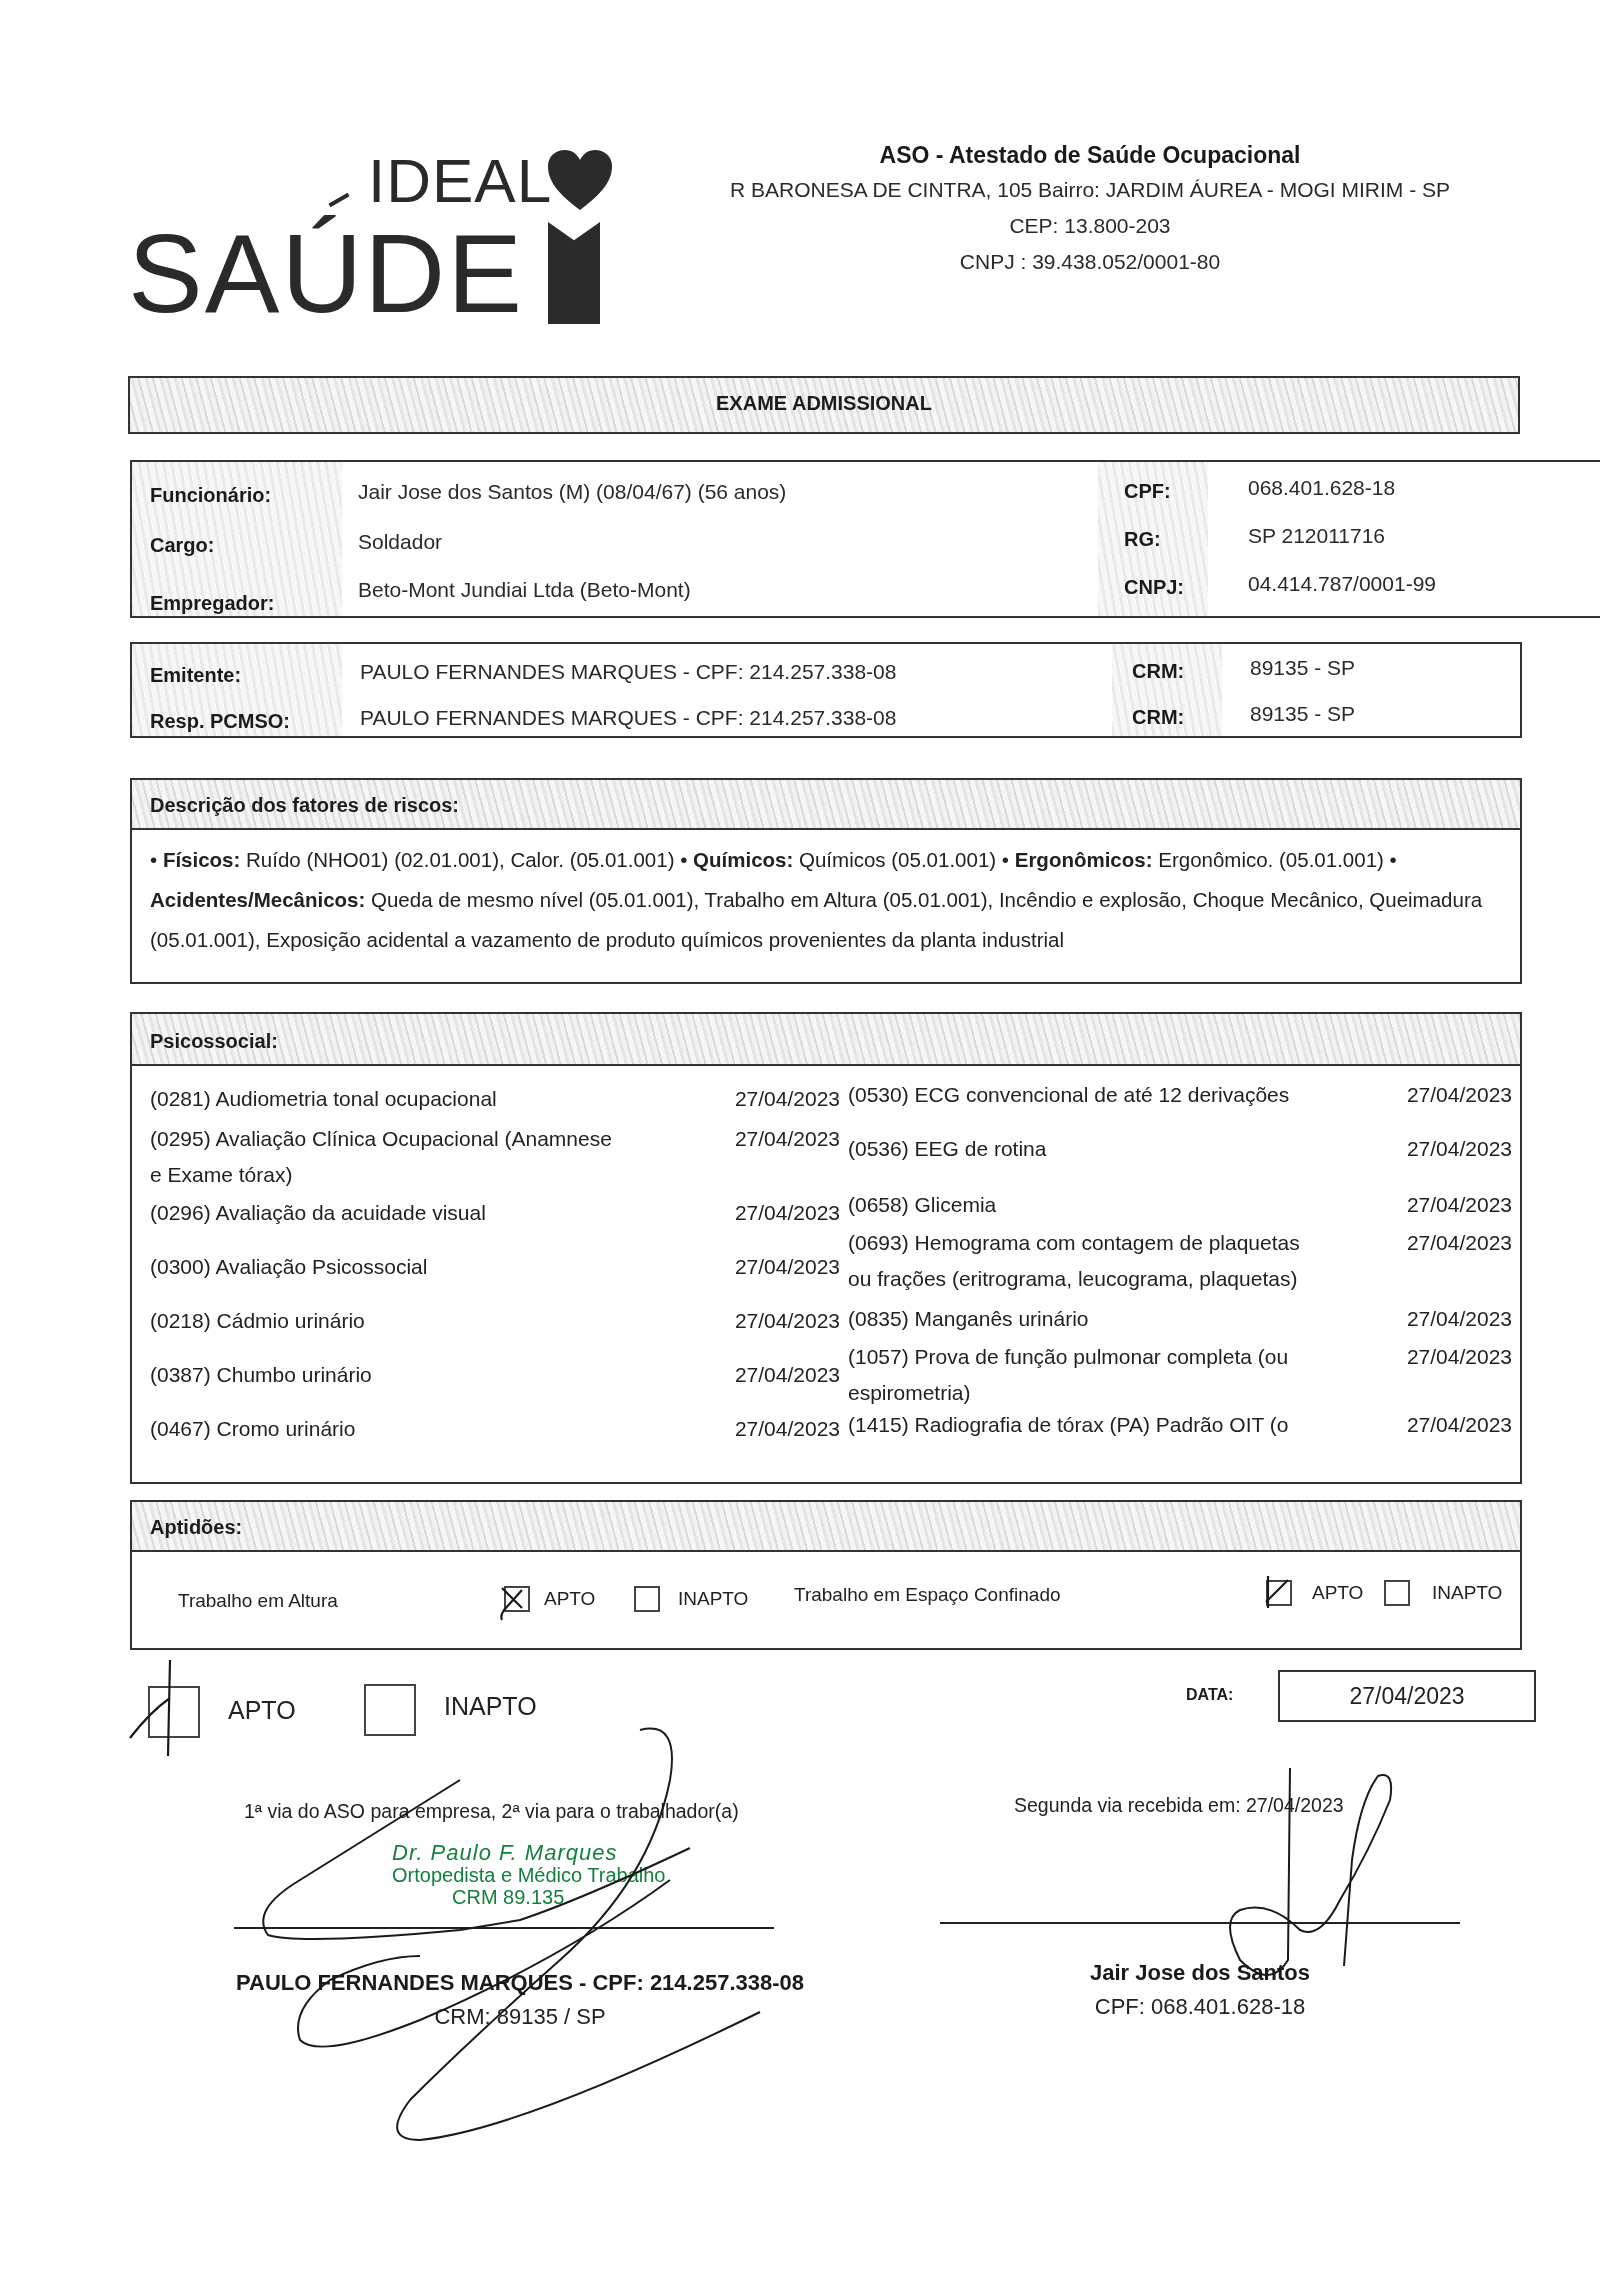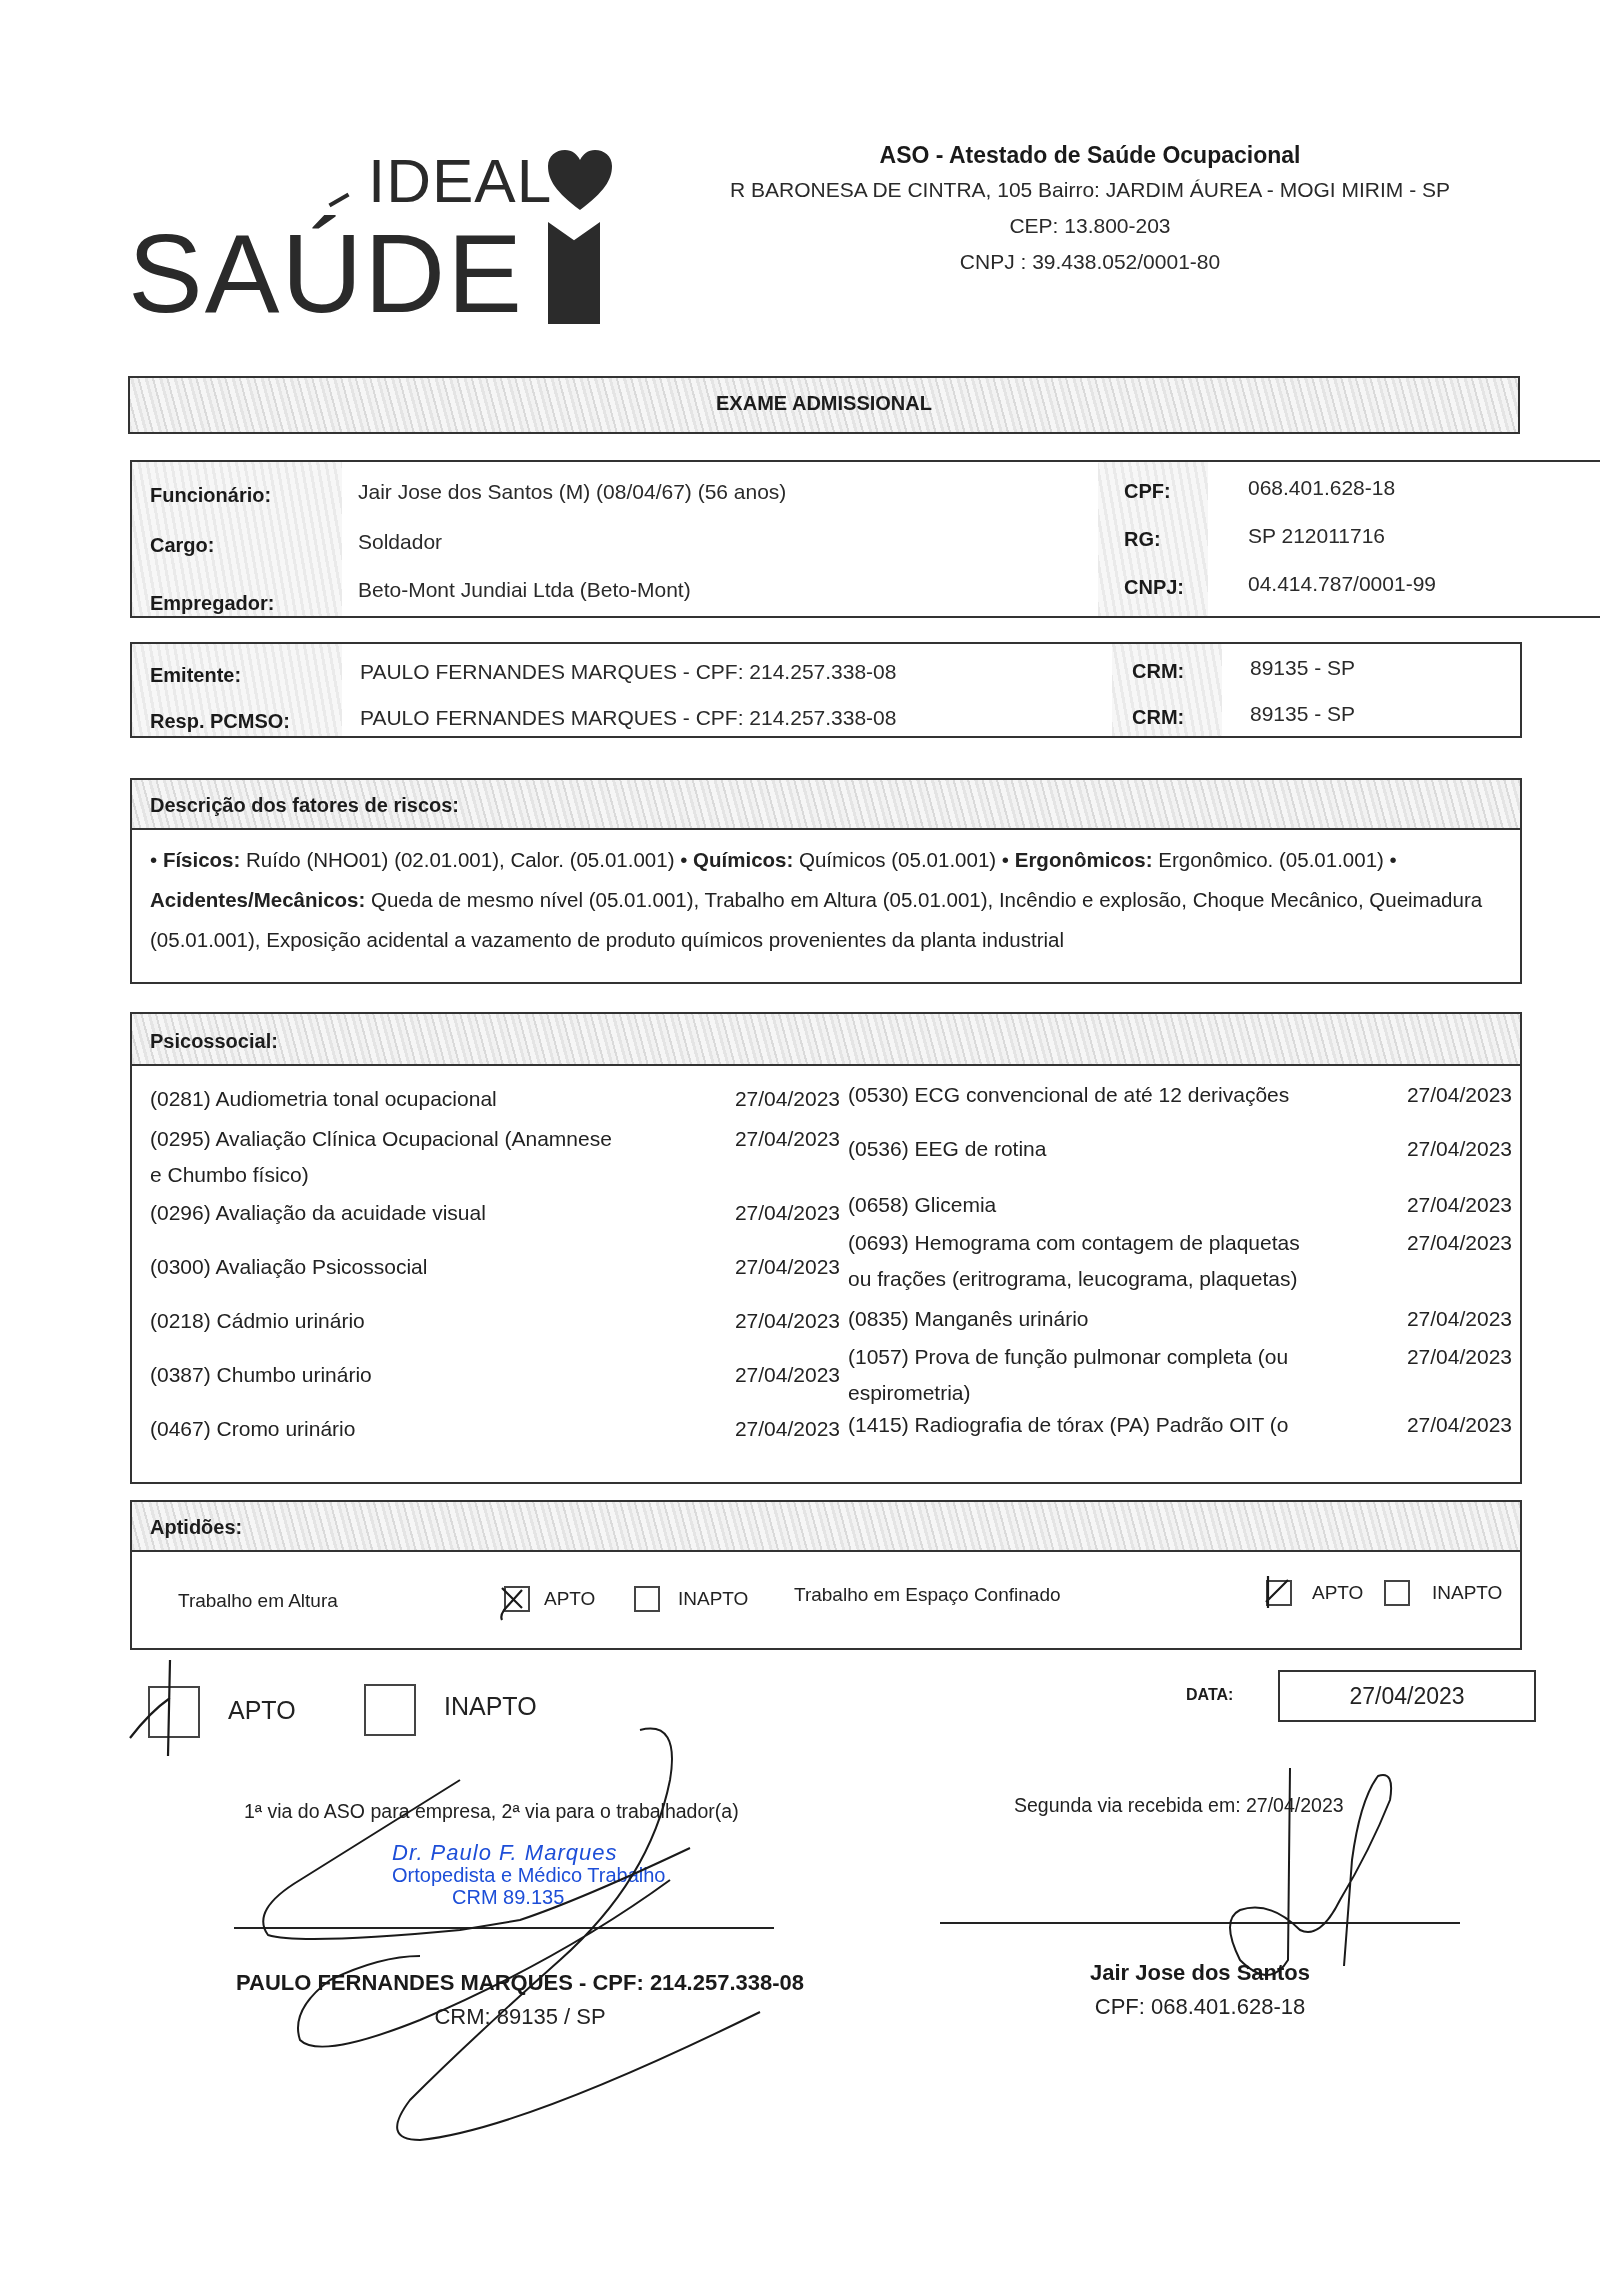--- a/index.html
+++ b/index.html
@@ -60,21 +60,21 @@
     .cb { position: absolute; width: 26px; height: 26px; border: 2px solid #444; background: #fff; }
     .cb.big { width: 52px; height: 52px; }
 
     .final { position: absolute; font-size: 25px; color: #222; }
     .data-lbl { position: absolute; left: 1186px; top: 1686px; font-size: 16px; font-weight: 700; }
     .data-box { position: absolute; left: 1278px; top: 1670px; width: 258px; height: 52px; border: 2px solid #333; text-align: center; font-size: 23px; line-height: 48px; color: #222; }
 
     
     .note { position: absolute; font-size: 19.5px; color: #222; }
     .sigline { position: absolute; height: 2px; background: #222; }
-    .stamp { position: absolute; color: #1d4ed8; font-size: 20px; line-height: 22px; }
+    .stamp { position: absolute; color: #15803d; font-size: 20px; line-height: 22px; }
     .stamp .s1 { font-style: italic; font-size: 22px; letter-spacing: 1px; }
     .sname { position: absolute; font-size: 22px; font-weight: 700; color: #1a1a1a; text-align: center; }
     .ssub { position: absolute; font-size: 22px; color: #222; text-align: center; }
     svg.ink { position: absolute; left: 0; top: 0; width: 1600px; height: 2277px; pointer-events: none; }
   </style>
 </head>
 <body>
 
 <div class="logo">
   <div class="acute"></div>
@@ -140,21 +140,21 @@
     <span>Psicossocial:</span>
   </div>
 
   <div class="pcol" style="left:18px;width:690px;">
     <div class="pitem shaded" style="left:0;top:16px;width:690px;height:36px;">
       <span class="name">(0281) Audiometria tonal ocupacional</span>
       <span class="date" style="right:0;">27/04/2023</span>
     </div>
     <div class="pitem" style="left:0;top:56px;width:690px;height:72px;">
       <span class="name">(0295) Avaliação Clínica Ocupacional (Anamnese</span>
-      <span class="name" style="top:36px;">e Chumbo físico)</span>
+      <span class="name" style="top:36px;">e Exame tórax)</span>
       <span class="date" style="right:0;">27/04/2023</span>
     </div>
     <div class="pitem shaded" style="left:0;top:130px;width:690px;height:36px;">
       <span class="name">(0296) Avaliação da acuidade visual</span>
       <span class="date" style="right:0;">27/04/2023</span>
     </div>
     <div class="pitem" style="left:0;top:184px;width:690px;height:36px;">
       <span class="name">(0300) Avaliação Psicossocial</span>
       <span class="date" style="right:0;">27/04/2023</span>
     </div>

